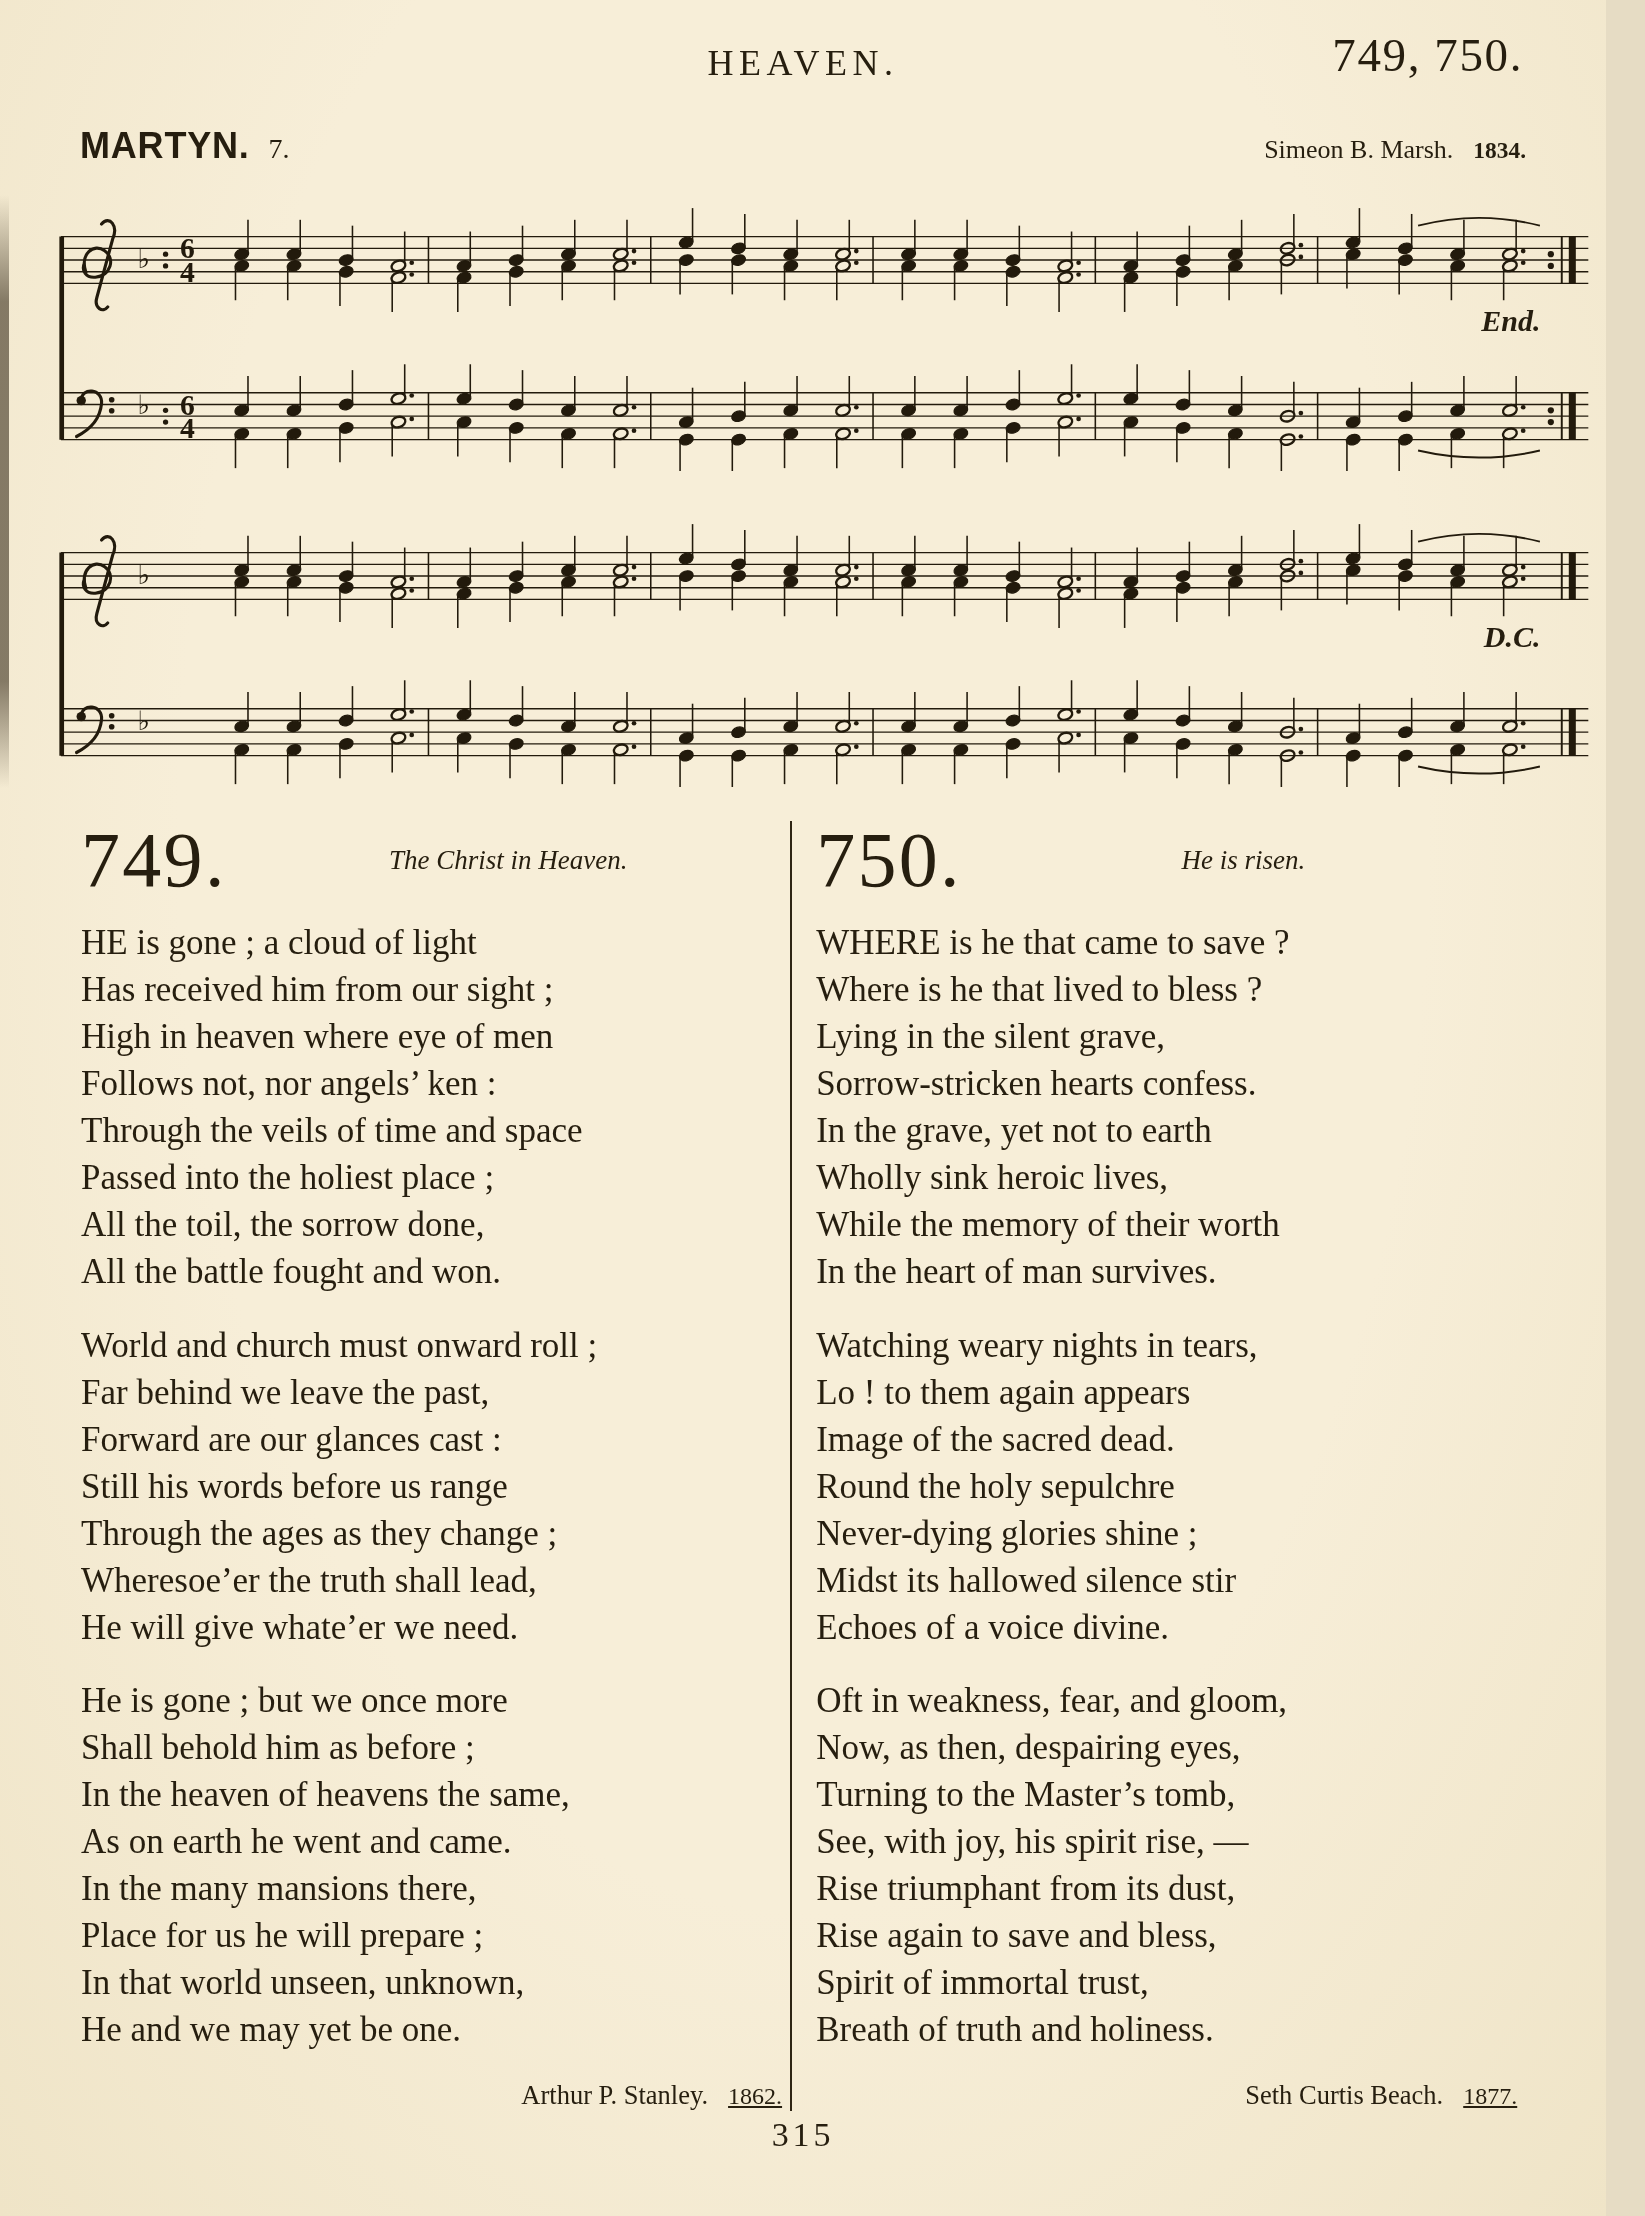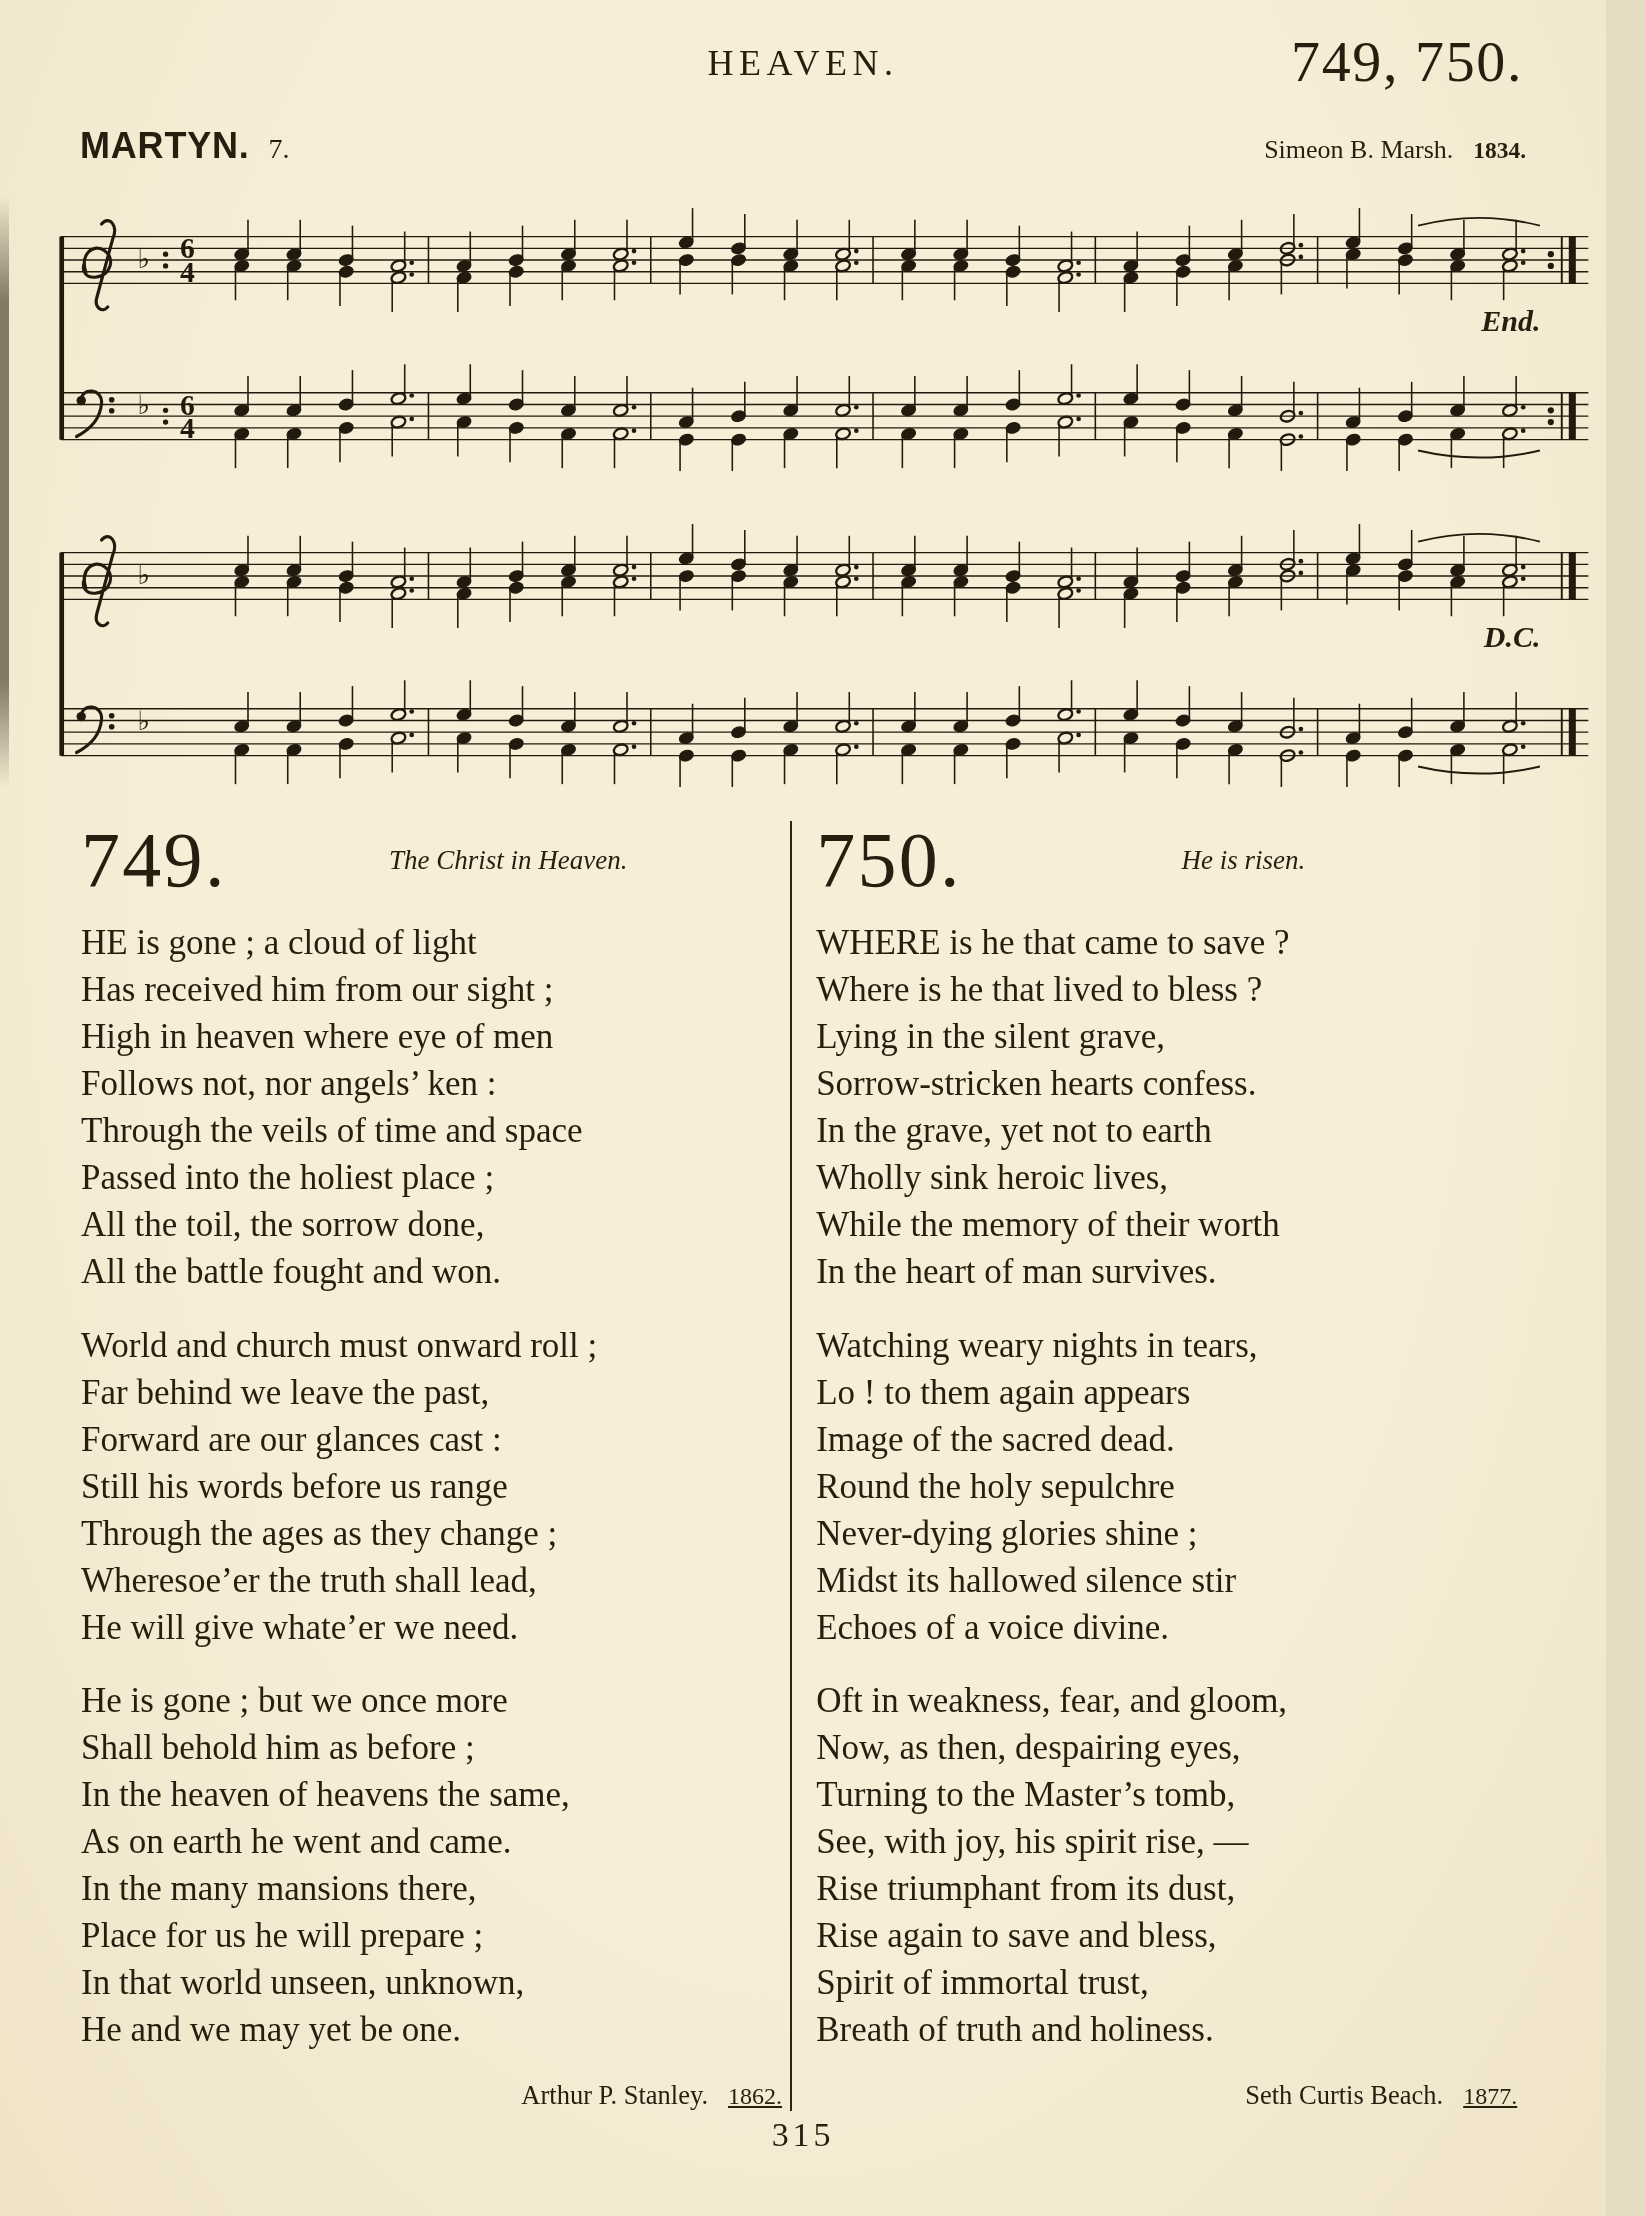--- a/index.html
+++ b/index.html
@@ -4,21 +4,21 @@
 <style>
   html,body{margin:0;padding:0;background:#e6dcc4;}
   .page{
     position:relative;width:1606px;height:2216px;overflow:hidden;
     background:radial-gradient(ellipse at 50% 38%, #f7eed8 55%, #efe4c7 100%);
     color:#261e0f;font-family:"Liberation Serif",serif;
   }
   .scan-edge{position:absolute;left:0;width:9.4px;background:linear-gradient(#0000,#3a2f1d99 18%,#3a2f1d99 82%,#0000);}
   .header-row{position:relative;height:81px;padding-top:42px;}
   .running-title{text-align:center;font-size:36px;letter-spacing:5.5px;}
-  .folio-numbers{position:absolute;right:83px;top:28px;font-size:58px;letter-spacing:1.6px;}
+  .folio-numbers{position:absolute;right:83px;top:28px;font-size:47px;letter-spacing:1.6px;}
   .tune-row{display:flex;align-items:baseline;padding:0 80px;margin-top:1.6px;}
   .tune-name{font-family:Liberation Sans, sans-serif;font-weight:bold;font-size:36px;letter-spacing:0.8px;}
   .tune-meter{font-size:28px;margin-left:19px;}
   .tune-credit{margin-left:auto;font-size:26px;}
   .tune-credit .year{margin-left:20px;font-size:23.4px;font-weight:bold;}
   .music-block{padding:0 50px;margin-top:7.8px;}
   .system{position:relative;}
   .system + .system{margin-top:19px;}
   svg.music{display:block;width:1543px;height:297px;}
   .music-cue{position:absolute;right:15.6px;top:130px;font-size:30px;font-style:italic;font-weight:bold;}

